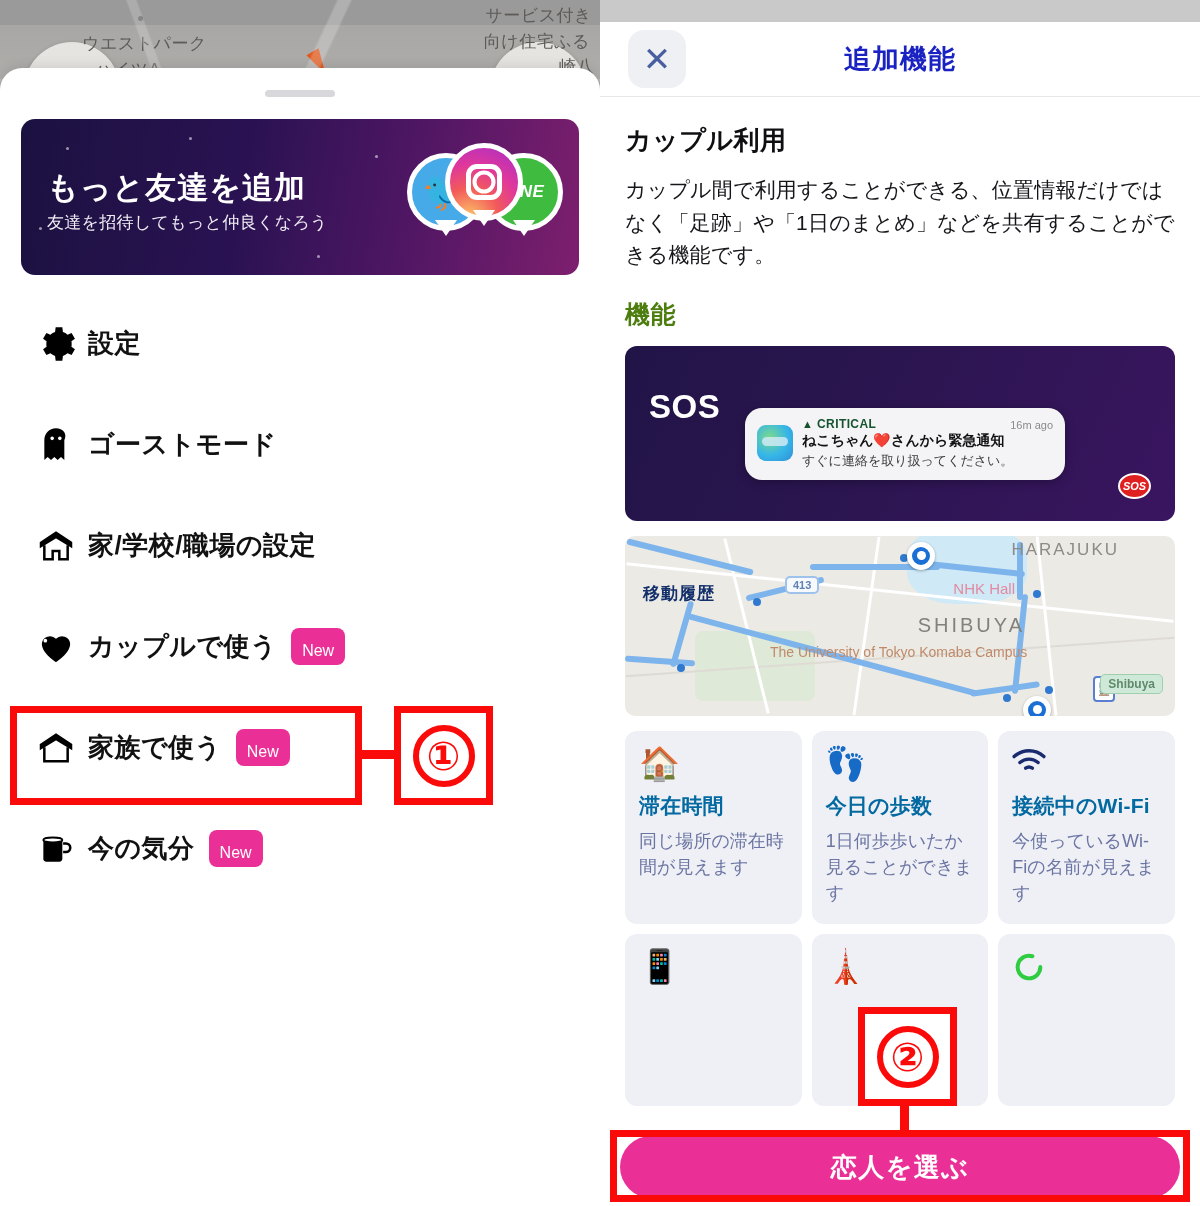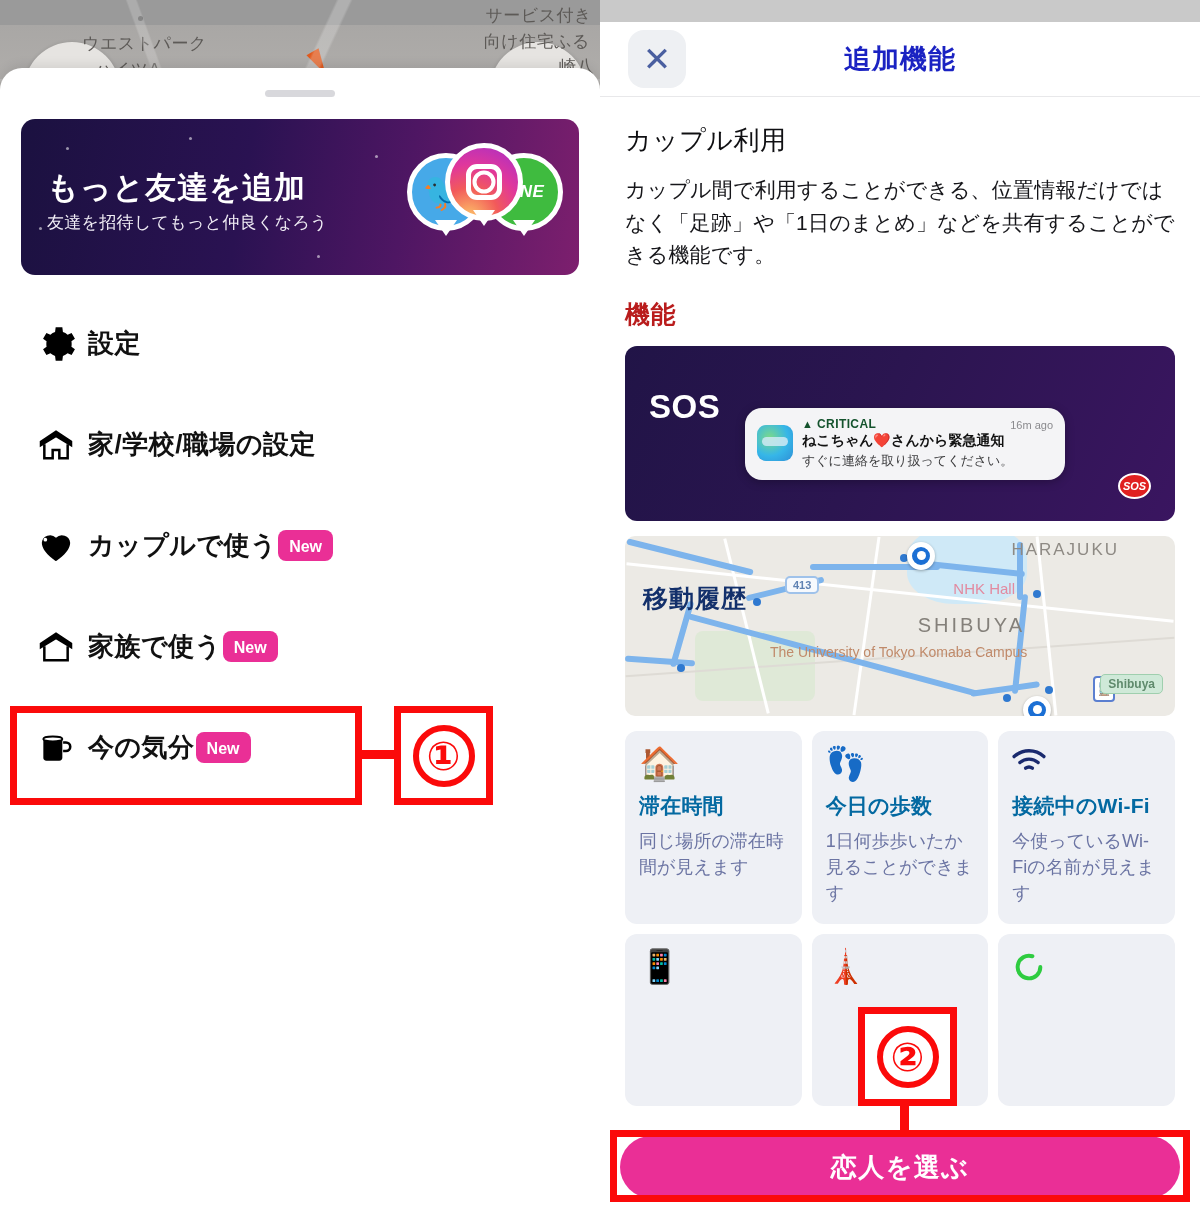--- a/index.html
+++ b/index.html
@@ -85,23 +85,23 @@
   .ig-sq { width: 36px; height: 36px; border: 5px solid #fff; border-radius: 11px; position: relative; }
   .ig-sq::after{content:"";position:absolute;left:50%;top:50%;transform:translate(-50%,-50%);width:15px;height:15px;border:4px solid #fff;border-radius:50%;}
   .tw-glyph { color:#fff; font-size: 38px; line-height: 1; }
   .ln-glyph { color:#fff; font-size: 17px; font-weight: 700; font-style: italic; letter-spacing:.5px;}
 
   .menu { margin-top: 18px; }
   .menu-item { display: flex; align-items: center; height: 101px; padding-left: 24px; position: relative; }
   .mi-icon { width: 64px; display: flex; align-items: center; justify-content: center; font-size: 38px; color: #000; }
   .mi-label { font-size: 26px; font-weight: 700; color: #111; letter-spacing: .5px; }
   .badge-new {
-    display: inline-block; margin-left: 1px; padding: 8px 11px 5px;
+    display: inline-block; margin-left: 14px; padding: 14px 11px 5px;
     background: #ea2f96; color: #fff; border-radius: 8px;
-    font-size: 16px; font-weight: 700; vertical-align: 4px;
+    font-size: 16px; font-weight: 400; vertical-align: 4px;
   }
   .svg-ico { display:block; }
 
   
   .hl-box { position: absolute; border: 7px solid #fb0a0a; }
   .hl-1 { left: 10px; top: 706px; width: 352px; height: 99px; }
   .hl-connector { position:absolute; left:358px; top:750px; width:40px; height:9px; background:#fb0a0a; }
   .num-box { position:absolute; border:7px solid #fb0a0a; background:#fff; display:flex;align-items:center;justify-content:center;}
   .num-1 { left:394px; top:706px; width:99px; height:99px; }
   .num-circle { width:62px;height:62px;border:6px solid #fb0a0a;border-radius:50%;display:flex;align-items:center;justify-content:center;
@@ -109,23 +109,23 @@
 
   
   .right-pane { position: relative; width: 600px; height: 1206px; background: #fff; overflow: hidden; }
   .status-strip { height: 22px; background: #c9c9c9; }
   .topbar { height: 75px; display: flex; align-items: center; position: relative; background:#fff; border-bottom: 1px solid #e8e8ea; }
   .close-btn { margin-left: 28px; width: 58px; height: 58px; border-radius: 16px; background: #eef0f3; display:flex;align-items:center;justify-content:center; }
   .close-x { color: #4a5fa0; font-size: 34px; font-weight: 700; line-height: 1; }
   .topbar-title { position:absolute; left:0; right:0; text-align:center; font-size: 27px; font-weight: 700; color: #1a22c2; letter-spacing: 1px; pointer-events:none;}
 
   .content { padding: 26px 25px 0 25px; }
-  .h-main { font-size: 26px; font-weight: 400; color: #0f0f12; letter-spacing: .5px; }
+  .h-main { font-size: 26px; font-weight: 700; color: #0f0f12; letter-spacing: .5px; }
   .p-desc { margin-top: 16px; font-size: 21px; line-height: 1.55; color: #16161a; letter-spacing: .2px; }
-  .h-sec { margin-top: 26px; font-size: 25px; font-weight: 700; color: #b91c1c; letter-spacing: .5px; }
+  .h-sec { margin-top: 26px; font-size: 25px; font-weight: 700; color: #4d7c0f; letter-spacing: .5px; }
 
   .sos-card {
     margin-top: 15px; height: 175px; border-radius: 12px; position: relative; overflow:hidden;
     background: linear-gradient(115deg, #211447 0%, #2b1550 45%, #3a1560 100%);
   }
   .sos-word { position:absolute; left:24px; top:42px; color:#fff; font-size:33px; font-weight:700; letter-spacing:.5px; }
   .notif {
     position:absolute; left:120px; top:62px; width:320px; min-height:72px;
     background:#f4f4f6; border-radius:17px; box-shadow: 0 2px 10px rgba(0,0,0,.28);
     padding: 9px 12px 10px 12px; display:flex; gap:9px;
@@ -148,21 +148,21 @@
   .map-card .water { position:absolute; left:282px; top:-10px; width:120px; height:78px; background:#cfe9f7; border-radius:40%; }
   .mc-road { position:absolute; background:#ffffff; }
   .mc-grey { position:absolute; background:#dedbd5; }
   .mc-green{ position:absolute; background:#dfe9d7; }
   .track { position:absolute; background:#7db4ec; }
   .track-dot { position:absolute; width:8px;height:8px;border-radius:50%; background:#2f79d0; }
   .mc-pin { position:absolute; width:28px;height:28px;border-radius:50%; background:#1b6fd4; border:5px solid #fff;
      box-shadow:0 1px 3px rgba(0,0,0,.3); display:flex;align-items:center;justify-content:center;}
   .mc-pin::after{content:"";width:9px;height:9px;background:#fff;border-radius:50%;}
   .mc-label { position:absolute; white-space:nowrap; }
-  .lbl-rireki { left:18px; top:46px; font-size:25px; font-weight:700; color:#13306b; letter-spacing:1px;}
+  .lbl-rireki { left:18px; top:46px; font-size:17px; font-weight:700; color:#13306b; letter-spacing:1px;}
   .lbl-harajuku{ right:56px; top:4px; font-size:17px; color:#8e8a84; letter-spacing:2px;}
   .lbl-shibuya { right:150px; top:78px; font-size:20px; color:#84807a; letter-spacing:3px;}
   .lbl-nhk { right:160px; top:44px; font-size:15px; color:#e28aa0;}
   .lbl-univ { left:145px; top:108px; font-size:14px; color:#c08a6a; text-align:center; line-height:1.25;}
   .route-413 { position:absolute; left:160px; top:40px; padding:1px 6px; border:2px solid #9fc2ea; border-radius:5px;
      background:#f6f9fd; color:#5f82b3; font-size:11px; font-weight:700;}
   .shibuya-sta { position:absolute; right:12px; bottom:22px; padding:2px 7px; background:#cfe9d8; border:1px solid #9fcfae;
      border-radius:5px; color:#5f8a6c; font-size:12px; font-weight:700;}
   .sta-icon { position:absolute; right:60px; bottom:14px; width:22px;height:26px;border-radius:4px;background:#fff;border:2px solid #5b7fd0;
      display:flex;align-items:center;justify-content:center;color:#3f63b4;font-size:13px;}
@@ -234,20 +234,28 @@
 
         <div class="menu-item">
           <div class="mi-icon">
             <svg class="svg-ico" width="40" height="40" viewBox="0 0 24 24" fill="#000">
               <path d="M12 8.5a3.5 3.5 0 1 0 0 7 3.5 3.5 0 0 0 0-7zm9.4 3.5c0-.6-.05-1.1-.14-1.6l2.1-1.5-2-3.5-2.4 1a7.9 7.9 0 0 0-2.8-1.6L15.8 2h-4l-.36 2.8a7.9 7.9 0 0 0-2.8 1.6l-2.4-1-2 3.5 2.1 1.5c-.09.5-.14 1-.14 1.6s.05 1.1.14 1.6l-2.1 1.5 2 3.5 2.4-1c.82.7 1.77 1.25 2.8 1.6l.36 2.8h4l.36-2.8a7.9 7.9 0 0 0 2.8-1.6l2.4 1 2-3.5-2.1-1.5c.09-.5.14-1 .14-1.6z"></path>
             </svg>
           </div>
           <span class="mi-label">設定</span>
         </div>
 
+        <div class="menu-item">
+          <div class="mi-icon">
+            <svg class="svg-ico" width="40" height="40" viewBox="0 0 24 24" fill="#000">
+              <path d="M12 2C7.9 2 5 5.2 5 9.2V21l2-1.8 2 1.8 2-1.8 2 1.8 2-1.8 2 1.8V9.2C19 5.2 16.1 2 12 2zm-2.3 7.1a1.1 1.1 0 1 1 0-2.2 1.1 1.1 0 0 1 0 2.2zm4.6 0a1.1 1.1 0 1 1 0-2.2 1.1 1.1 0 0 1 0 2.2z"></path>
+            </svg>
+          </div>
+          <span class="mi-label">ゴーストモード</span>
+        </div>
 
 
         <div class="menu-item">
           <div class="mi-icon">
             <svg class="svg-ico" width="40" height="40" viewBox="0 0 24 24" fill="none" stroke="#000" stroke-width="1.5">
               <path d="M3 10 12 4l9 6v2l-9-5.4L3 12z" fill="#000"></path>
               <path d="M5 11.5V20h5v-5h4v5h5v-8.5"></path>
             </svg>
           </div>
           <span class="mi-label">家/学校/職場の設定</span>

